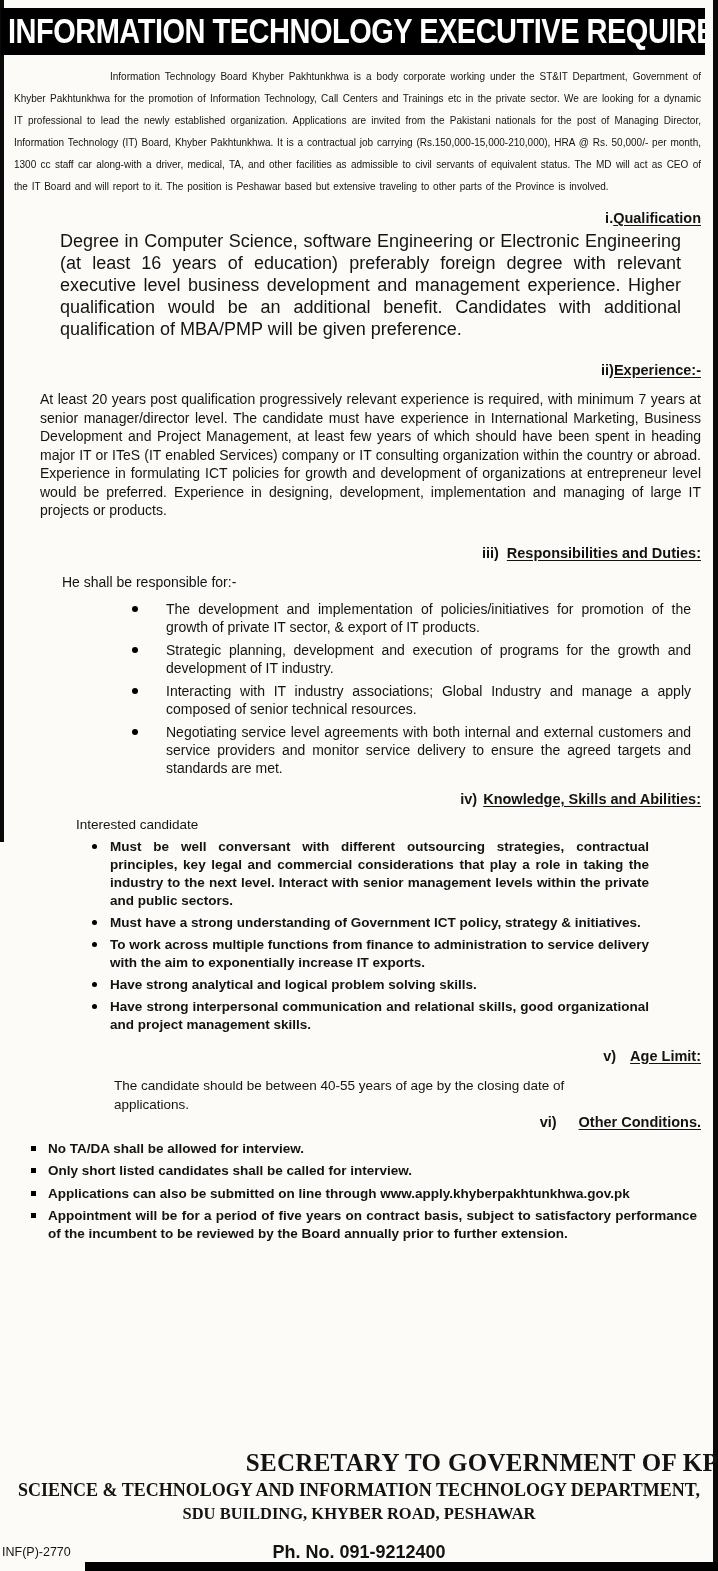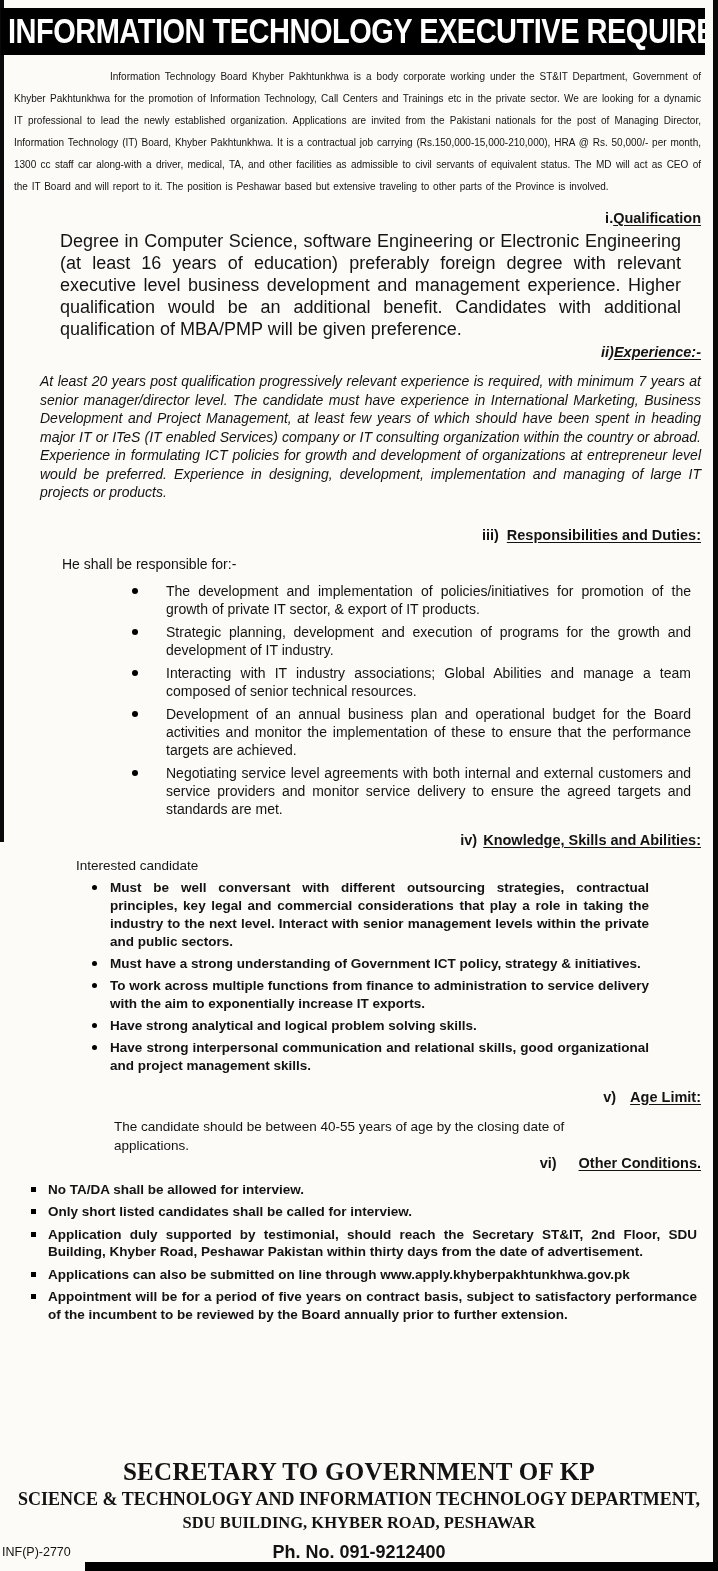--- a/index.html
+++ b/index.html
@@ -13,21 +13,21 @@
   .title-text{font-weight:bold;font-size:29px;letter-spacing:-0.5px;white-space:nowrap;
               transform:scaleY(1.18);transform-origin:left center;padding-left:7px;}
   .content{padding:0 17px 0 14px;}
   .intro{margin-top:11px;font-size:10px;line-height:22px;text-align:justify;text-indent:96px;word-spacing:1px;}
   .section{margin-top:12px;}
   .sec-head{font-size:14.5px;font-weight:bold;text-align:right;}
   .sec-head .head{text-decoration:underline;text-underline-offset:2px;}
   .num{display:inline-block;}
   .s1 .num{width:46px;}
   .s1 .body{margin:4px 20px 0 46px;font-size:18px;line-height:22px;text-align:justify;}
-  .s2{margin-top:4px;font-style:italic;}
+  .s2{margin-top:22px;}
   .s2 .sec-head{margin-left:14px;}
   .s2 .num{width:34px;}
   .s2 .body{margin:12px 0 0 26px;font-size:14px;line-height:18.5px;text-align:justify;}
   .s3{margin-top:25px;}
   .s3 .sec-head{margin-left:21px;}
   .s3 .num{margin-right:8px;}
   .lead{font-size:14px;}
   .s3 .lead{margin:13px 0 0 48px;}
   .blist{list-style:none;}
   .resp{margin-top:10px;}
@@ -46,24 +46,24 @@
   .s5 .body{margin:12px 120px 0 100px;font-size:13.5px;line-height:19px;}
   .s6{margin-top:0;}
   .s6 .sec-head{margin-left:40px;}
   .s6 .num{margin-right:22px;}
   .cond{margin-top:10px;}
   .cond li{position:relative;margin:0 4px 5px 34px;font-size:13.5px;font-weight:bold;line-height:17.5px;text-align:justify;}
   .cond li::before{content:"";position:absolute;left:-17px;top:6px;width:5px;height:5px;background:#000;}
   .url{cursor:pointer;}
   .footer{position:absolute;left:0;right:0;bottom:0;text-align:center;
           font-family:"Liberation Serif","DejaVu Serif",serif;}
-  .f1{font-size:25px;font-weight:bold;letter-spacing:0.3px;}
+  .f1{font-size:25px;font-weight:bold;letter-spacing:0.3px;text-align:right;}
   .f2{font-size:18px;font-weight:bold;margin-top:3px;}
   .f3{font-size:16.5px;font-weight:bold;margin-top:3px;}
-  .f-bottom{position:relative;margin-top:9px;height:18px;}
+  .f-bottom{position:relative;margin-top:18px;height:18px;}
   .ref{position:absolute;left:2px;top:3px;font-size:12.5px;font-family:"Liberation Sans",sans-serif;font-weight:normal;}
   .phone{font-size:18px;font-weight:bold;font-family:"Liberation Sans",sans-serif;}
   .bottom-bar{margin-left:85px;height:9px;background:#000;margin-top:2px;}
 </style>
 </head>
 <body>
 
 <div class="page">
   <div class="edge-left"></div>
   <div class="edge-right"></div>
@@ -91,22 +91,21 @@
     </div>
 
     <div class="section s3">
       <div class="sec-head">
         <span class="num">iii)</span><span class="head">Responsibilities and Duties:</span>
       </div>
       <p class="lead">He shall be responsible for:-</p>
       <ul class="blist resp">
         <li>The development and implementation of policies/initiatives for promotion of the growth of private IT sector, &amp; export of IT products.</li>
         <li>Strategic planning, development and execution of programs for the growth and development of IT industry.</li>
-        <li>Interacting with IT industry associations; Global Abilities and manage a team composed of senior technical resources.</li>
-        <li>Development of an annual business plan and operational budget for the Board activities and monitor the implementation of these to ensure that the performance targets are achieved.</li>
+        <li>Interacting with IT industry associations; Global Industry and manage a apply composed of senior technical resources.</li>
         <li>Negotiating service level agreements with both internal and external customers and service providers and monitor service delivery to ensure the agreed targets and standards are met.</li>
       </ul>
     </div>
 
     <div class="section s4">
       <div class="sec-head">
         <span class="num">iv)</span><span class="head">Knowledge, Skills and Abilities:</span>
       </div>
       <p class="lead">Interested candidate</p>
       <ul class="blist know">
@@ -125,21 +124,20 @@
       <p class="body">The candidate should be between 40-55 years of age by the closing date of applications.</p>
     </div>
 
     <div class="section s6">
       <div class="sec-head">
         <span class="num">vi)</span><span class="head">Other Conditions.</span>
       </div>
       <ul class="blist cond">
         <li>No TA/DA shall be allowed for interview.</li>
         <li>Only short listed candidates shall be called for interview.</li>
-        <li>Application duly supported by testimonial, should reach the Secretary ST&amp;IT, 2nd Floor, SDU Building, Khyber Road, Peshawar Pakistan within thirty days from the date of advertisement.</li>
         <li><span>Applications can also be submitted on line through </span><span class="url">www.apply.khyberpakhtunkhwa.gov.pk</span></li>
         <li>Appointment will be for a period of five years on contract basis, subject to satisfactory performance of the incumbent to be reviewed by the Board annually prior to further extension.</li>
       </ul>
     </div>
 
   </div>
 
   <div class="footer">
     <div class="f1">SECRETARY TO GOVERNMENT OF KP</div>
     <div class="f2">SCIENCE &amp; TECHNOLOGY AND INFORMATION TECHNOLOGY DEPARTMENT,</div>

